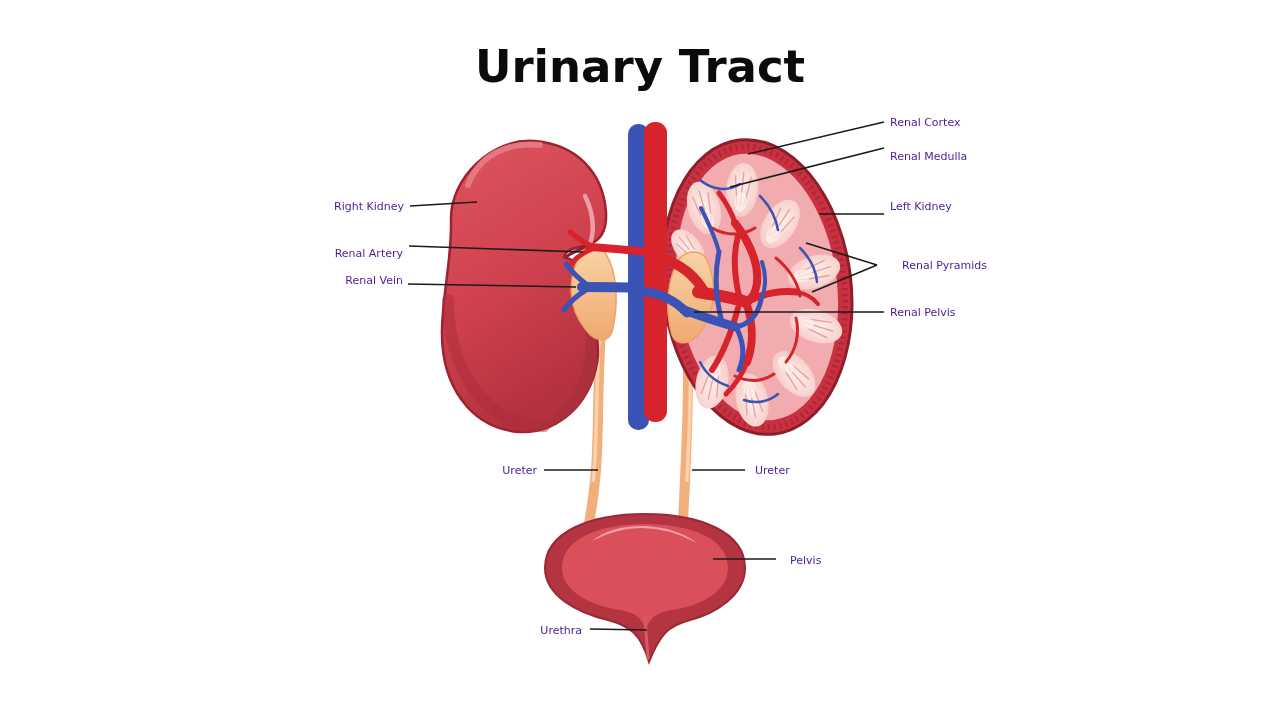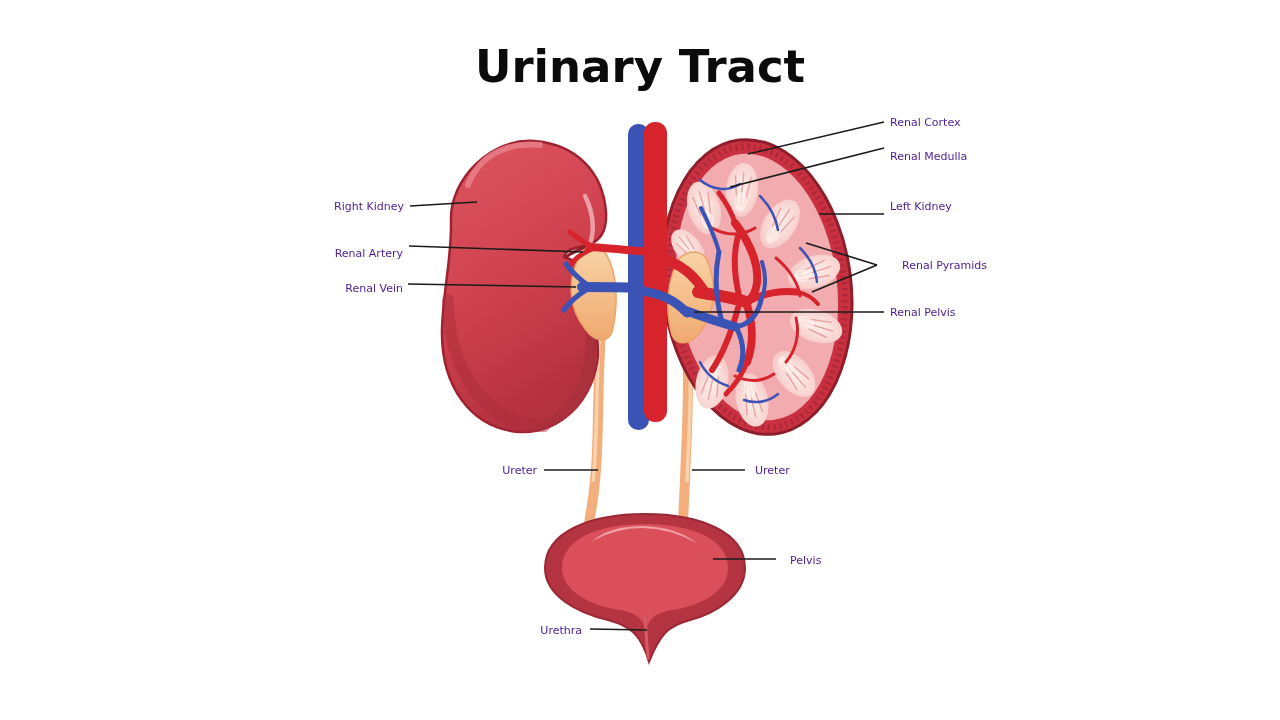--- a/index.html
+++ b/index.html
@@ -7,21 +7,21 @@
           font-family:"DejaVu Sans","Liberation Sans",sans-serif;}
   .page-title{position:absolute;top:40px;left:0;width:100%;text-align:center;
               font-size:45px;font-weight:bold;color:#0b0b0b;letter-spacing:0px;}
   .diagram-svg{position:absolute;top:0;left:0;}
   .label{position:absolute;font-size:11px;color:#4c1d95;white-space:nowrap;
          transform:translateY(-50%);line-height:1;}
   .label.ra{text-align:center;}
   
   #lbl-right-kidney {right:876px;top:206px;}
   #lbl-renal-artery {right:877px;top:253px;}
-  #lbl-renal-vein   {right:877px;top:288px;}
+  #lbl-renal-vein   {right:877px;top:280px;}
   #lbl-ureter-left  {right:743px;top:470px;}
   #lbl-urethra      {right:698px;top:630px;}
   
   #lbl-renal-cortex   {left:890px;top:122px;}
   #lbl-renal-medulla  {left:890px;top:148px;margin-top:8px;}
   #lbl-left-kidney    {left:890px;top:206px;}
   #lbl-renal-pyramids {left:890px;top:265px;margin-left:12px;}
   #lbl-renal-pelvis   {left:890px;top:312px;text-align:right;}
   #lbl-ureter-right   {left:755px;top:470px;}
   #lbl-bladder        {left:790px;top:560px;}

